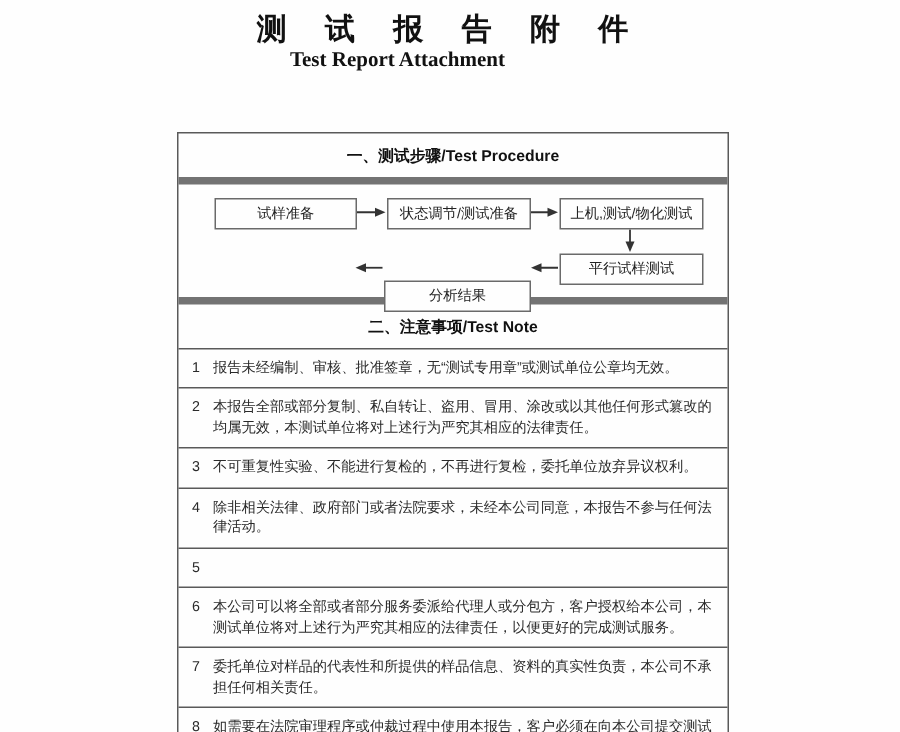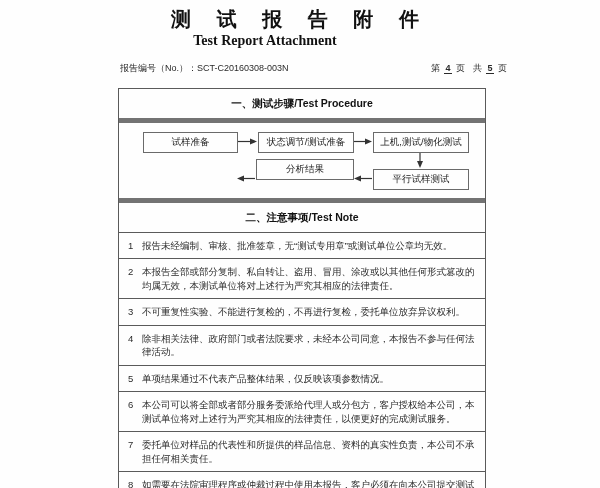--- a/index.html
+++ b/index.html
@@ -50,31 +50,20 @@
   .note-text{flex:1;}
 </style>
 </head>
 <body>
 
 <div class="page">
 
   <div class="doc-title">测 试 报 告 附 件</div>
   <div class="doc-subtitle">Test Report Attachment</div>
 
-  <div class="meta-row">
-    <span><span>报告编号（No.）：</span><span>SCT-C20160308-003N</span></span>
-    <span class="page-num">
-      <span>第</span>
-      <span class="num">4</span>
-      <span>页</span>&nbsp;
-      <span>共</span>
-      <span class="num">5</span>
-      <span>页</span>
-    </span>
-  </div>
 
   <div class="main-box">
 
     <div class="section-header">一、测试步骤/Test Procedure</div>
 
     <div class="flowchart hline">
       <svg class="fc-svg" width="366" height="75" viewBox="0 0 366 75">
 
         <g stroke="#333" fill="#333">
           <line x1="119" y1="18.5" x2="132" y2="18.5" stroke-width="1.2"></line>
@@ -97,21 +86,21 @@
         </g>
 
         <g stroke="#333" fill="#333">
           <line x1="136" y1="55.5" x2="124" y2="55.5" stroke-width="1.2"></line>
           <polygon points="125,52.5 118,55.5 125,58.5" stroke="none"></polygon>
         </g>
       </svg>
       <div class="fc-box" style="left:24px;top:9px;width:93px;">试样准备</div>
       <div class="fc-box" style="left:254px;top:9px;width:94px;">上机,测试/物化测试</div>
       <div class="fc-box" style="left:139px;top:9px;width:94px;">状态调节/测试准备</div>
-      <div class="fc-box" style="left:137px;top:36px;width:96px;">分析结果</div>
+      <div class="fc-box" style="left:137px;top:64px;width:96px;">分析结果</div>
       <div class="fc-box" style="left:254px;top:46px;width:94px;">平行试样测试</div>
     </div>
 
     <div class="section-header hline">二、注意事项/Test Note</div>
 
     <div class="notes-table">
       <div class="note-row">
         <span class="note-no">1</span>
         <span class="note-text">报告未经编制、审核、批准签章，无“测试专用章”或测试单位公章均无效。</span>
       </div>
@@ -122,21 +111,20 @@
       <div class="note-row">
         <span class="note-no">3</span>
         <span class="note-text">不可重复性实验、不能进行复检的，不再进行复检，委托单位放弃异议权利。</span>
       </div>
       <div class="note-row">
         <span class="note-no">4</span>
         <span class="note-text">除非相关法律、政府部门或者法院要求，未经本公司同意，本报告不参与任何法律活动。</span>
       </div>
       <div class="note-row">
         <span class="note-no">5</span>
-        <span class="note-text">单项结果通过不代表产品整体结果，仅反映该项参数情况。</span>
       </div>
       <div class="note-row">
         <span class="note-no">6</span>
         <span class="note-text">本公司可以将全部或者部分服务委派给代理人或分包方，客户授权给本公司，本测试单位将对上述行为严究其相应的法律责任，以便更好的完成测试服务。</span>
       </div>
       <div class="note-row">
         <span class="note-no">7</span>
         <span class="note-text">委托单位对样品的代表性和所提供的样品信息、资料的真实性负责，本公司不承担任何相关责任。</span>
       </div>
       <div class="note-row">

